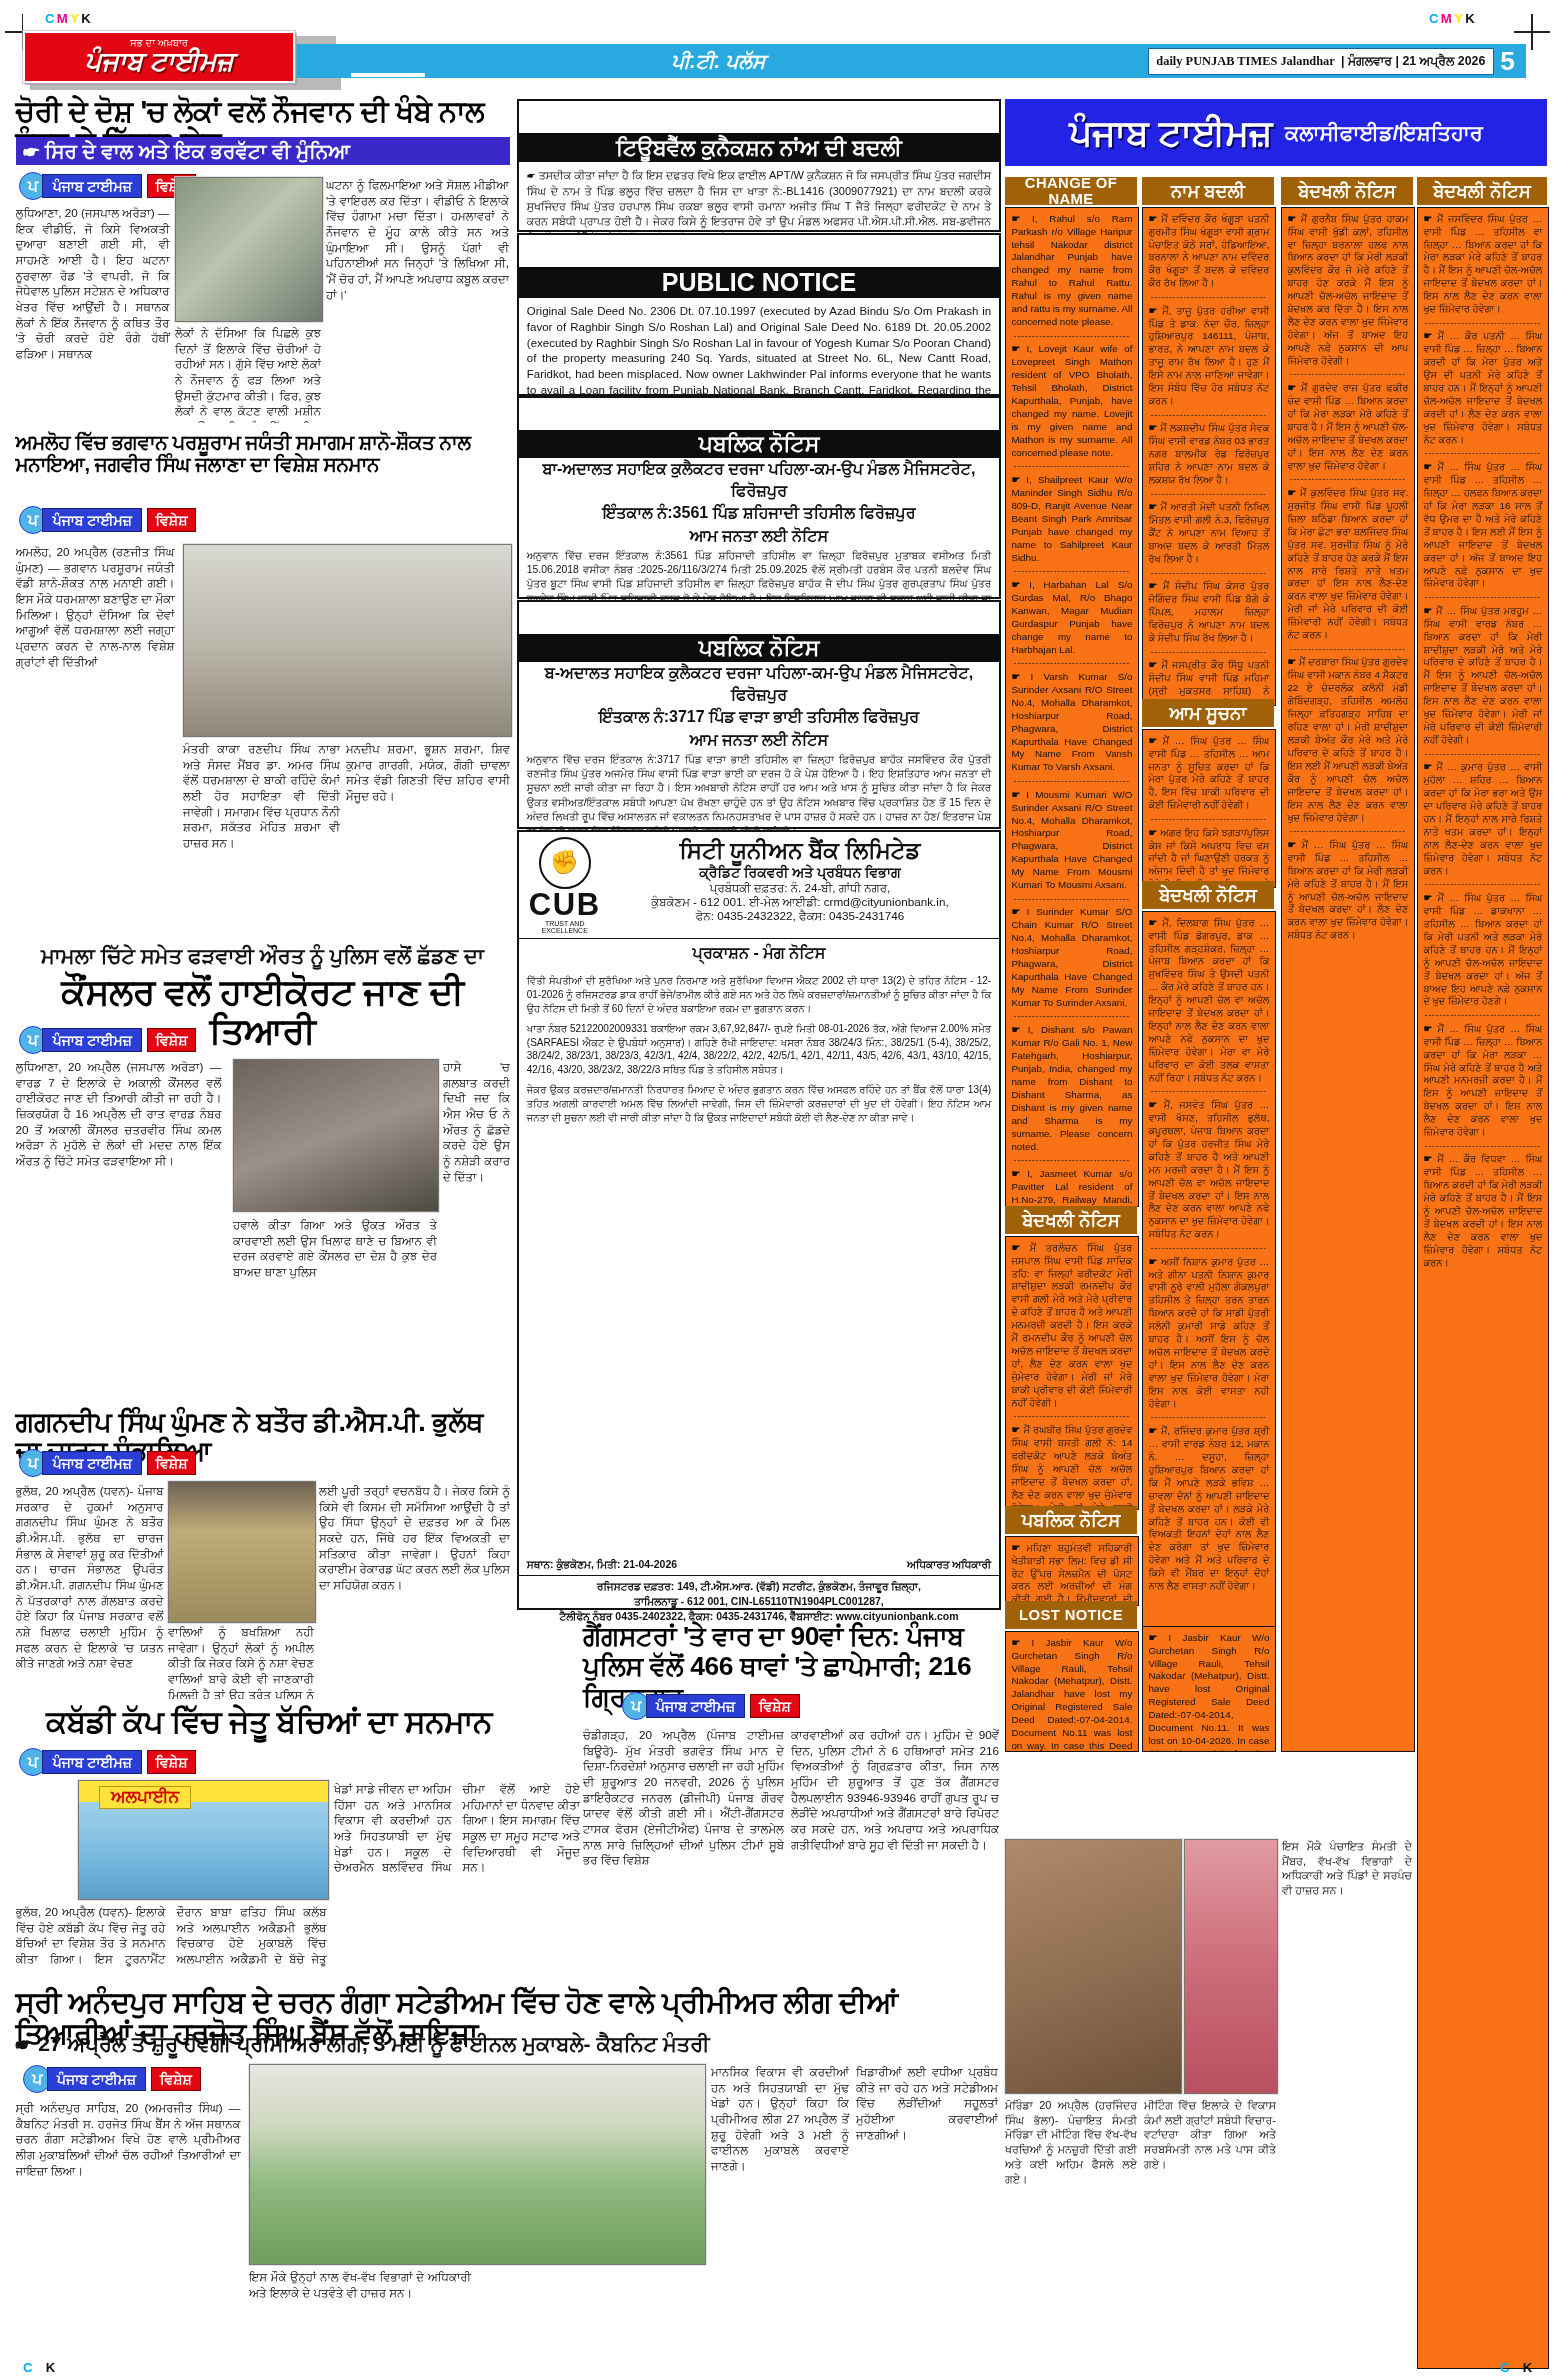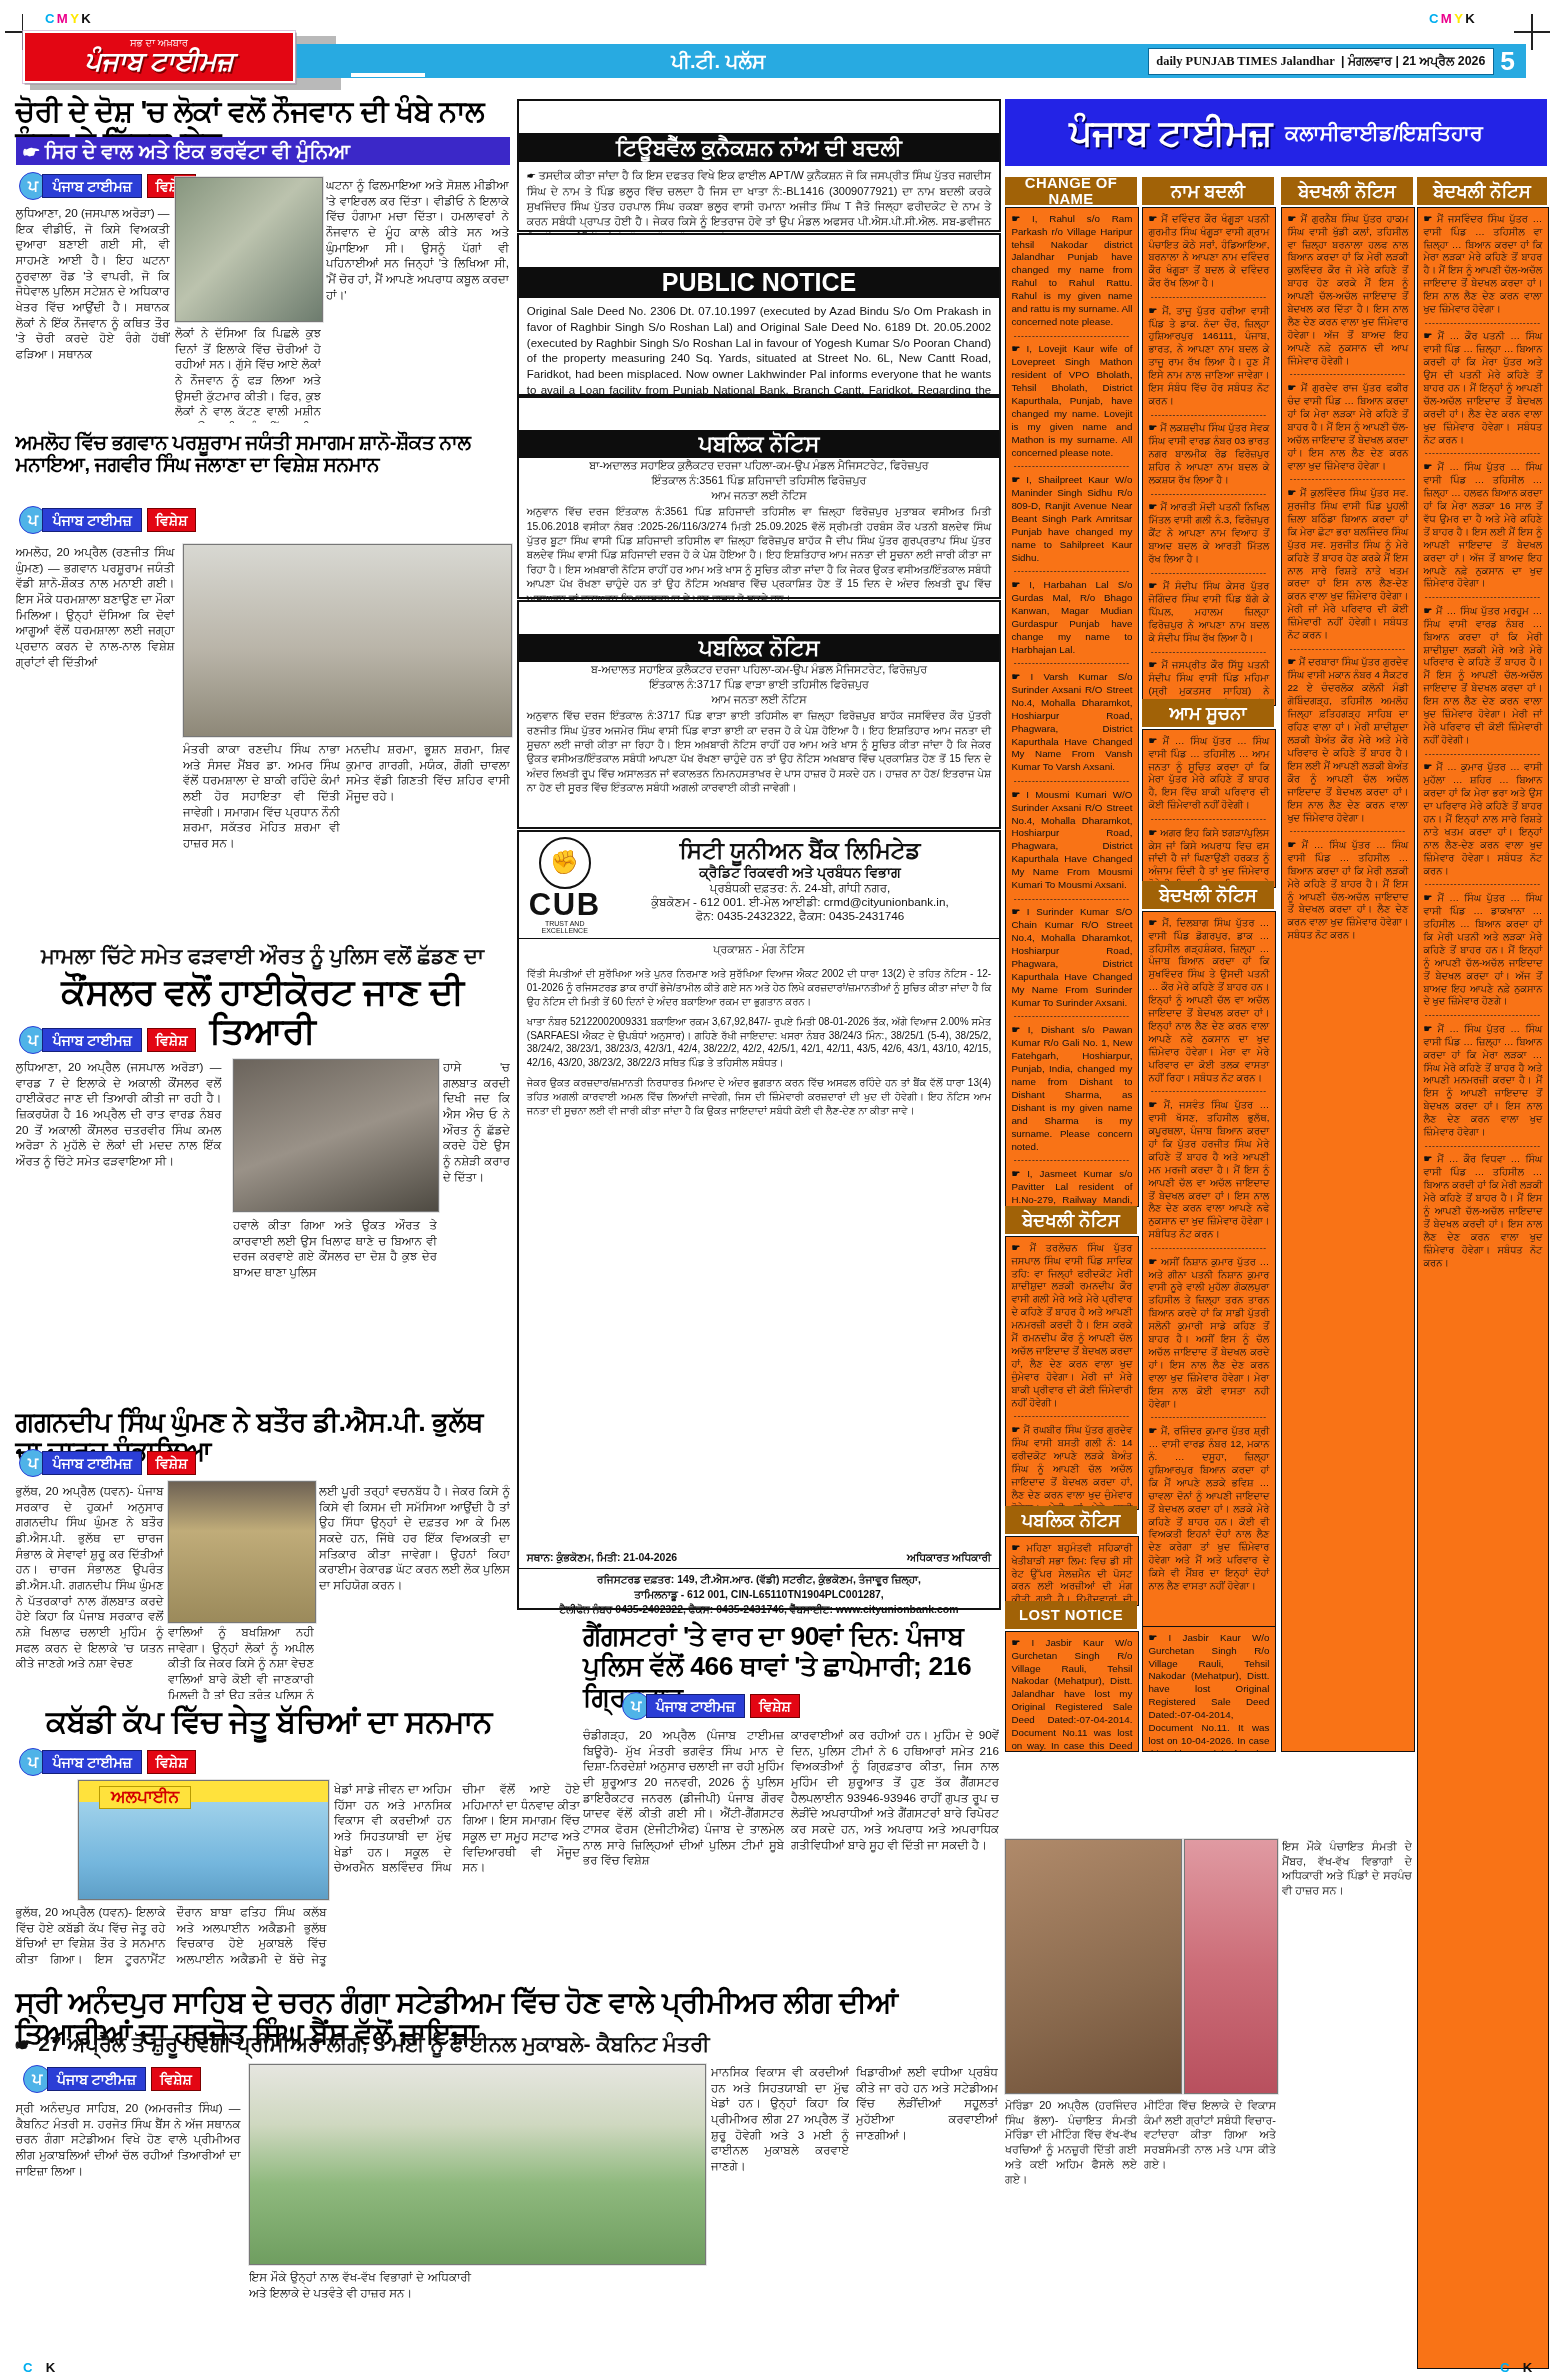--- a/index.html
+++ b/index.html
@@ -12,21 +12,21 @@
   .cross{width:36px;height:36px;}
   .cross:before,.cross:after{content:"";position:absolute;background:#222;}
   .cross:before{left:0;top:17px;width:36px;height:1.6px;}
   .cross:after{left:17px;top:0;width:1.6px;height:36px;}
   .gray-shape{background:#b9b9b9;}
   .logo-red{background:#e30613;border:2.3px solid #fff;outline:0.8px solid #caca;box-shadow:1.6px 1.6px 0 #9a9a9a;
             display:flex;flex-direction:column;align-items:center;justify-content:center;}
   .logo-tag{color:#fff;font-size:10px;line-height:1;}
   .logo-main{color:#fff;font-weight:bold;font-style:italic;font-size:34px;line-height:1.05;text-shadow:1.6px 1.6px 0 #7a0000;}
   .blue-bar{background:#28aae1;display:flex;align-items:center;}
-  .pt-plus{flex:1;text-align:center;color:#fff;font-weight:bold;font-size:26.4px;}
+  .pt-plus{flex:1;text-align:center;color:#fff;font-weight:bold;font-size:26.4px;font-style:italic;}
   .issue-box{background:#fff;border:0.8px solid #0a6a9a;color:#111;font-size:14.8px;font-weight:bold;
              display:flex;align-items:center;padding:0 7.8px;white-space:nowrap;}
   .issue-en{font-family:"Liberation Serif",serif;margin-right:6.2px;}
   .pageno{color:#fff;font-weight:bold;font-size:40px;}
   .white-dash{background:#fff;}
   
   .hl{font-weight:bold;color:#000;line-height:1.08;letter-spacing:-0.4px;}
   .subbar{background:#3b28c8;color:#fff;font-weight:bold;display:flex;align-items:center;padding:0 7.8px;}
   .kicker{font-weight:bold;text-align:center;}
   .badge{display:flex;align-items:center;height:26.4px;}
@@ -36,21 +36,21 @@
   .badge .bt{background:#e30613;color:#fff;font-weight:bold;font-size:14px;padding:2.3px 7.8px;margin-left:4.7px;border:0.8px solid #7a0000;}
   .bodytx{font-size:11.7px;line-height:1.34;text-align:justify;overflow:hidden;}
   .photo{border:0.8px solid #777;box-shadow:0 0 0 0.8px #ddd;}
   .cap-strip{position:absolute;left:8%;top:4.7px;background:#ffe23c;color:#d40000;font-weight:bold;
              font-size:17px;padding:0.8px 11px;border:0.8px solid #b89a00;}
   .cols2{column-count:2;column-gap:11px;}
   
   .nbox{border: 2.3px double #111;background:#fff;}
   .nbar{background:#0d0d0d;color:#fff;font-weight:bold;text-align:center;margin-top:32px;}
   .nbody{padding:6.2px 7.8px;font-size:11.3px;line-height:1.38;text-align:justify;overflow:hidden;}
-  .ncenter{text-align:center;font-weight:normal;font-size:11px;line-height:1.4;}
+  .ncenter{text-align:center;font-weight:bold;font-size:16px;line-height:1.4;}
   .cub-head{display:flex;border-bottom:1.6px solid #111;padding:4.7px;}
   .cub-logo{width:82px;flex:0 0 auto;text-align:center;}
   .cub-circ{width:48px;height:48px;margin:0 auto;border:2.3px solid #111;border-radius:50%;
             display:flex;align-items:center;justify-content:center;font-size:23px;}
   .cub-word{font-weight:bold;font-size:31px;letter-spacing:1.6px;line-height:1;}
   .cub-sub{font-size:7px;}
   .cub-title{flex:1;text-align:center;}
   .sig-row{display:flex;justify-content:space-between;font-weight:bold;font-size:10.5px;padding:3.1px 7.8px;}
   .regbox{border-top:1.6px solid #111;text-align:center;font-size:10.5px;font-weight:bold;padding:3.9px 6.2px;line-height:1.4;}
   

